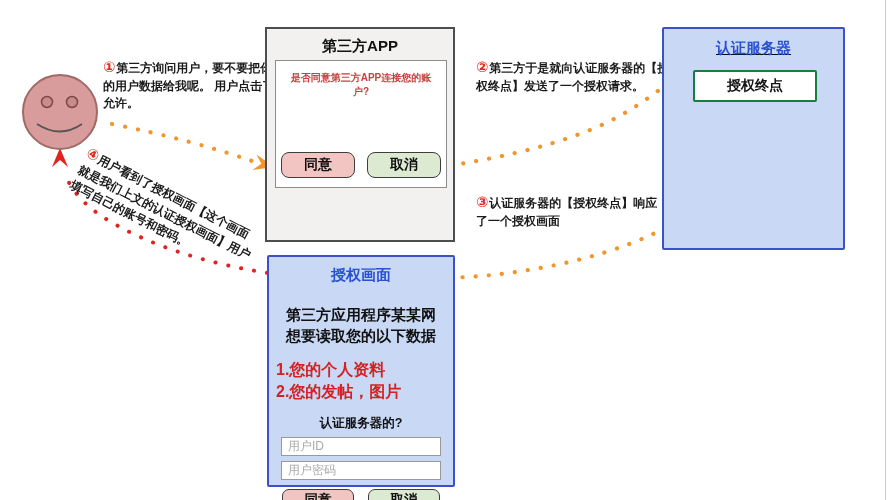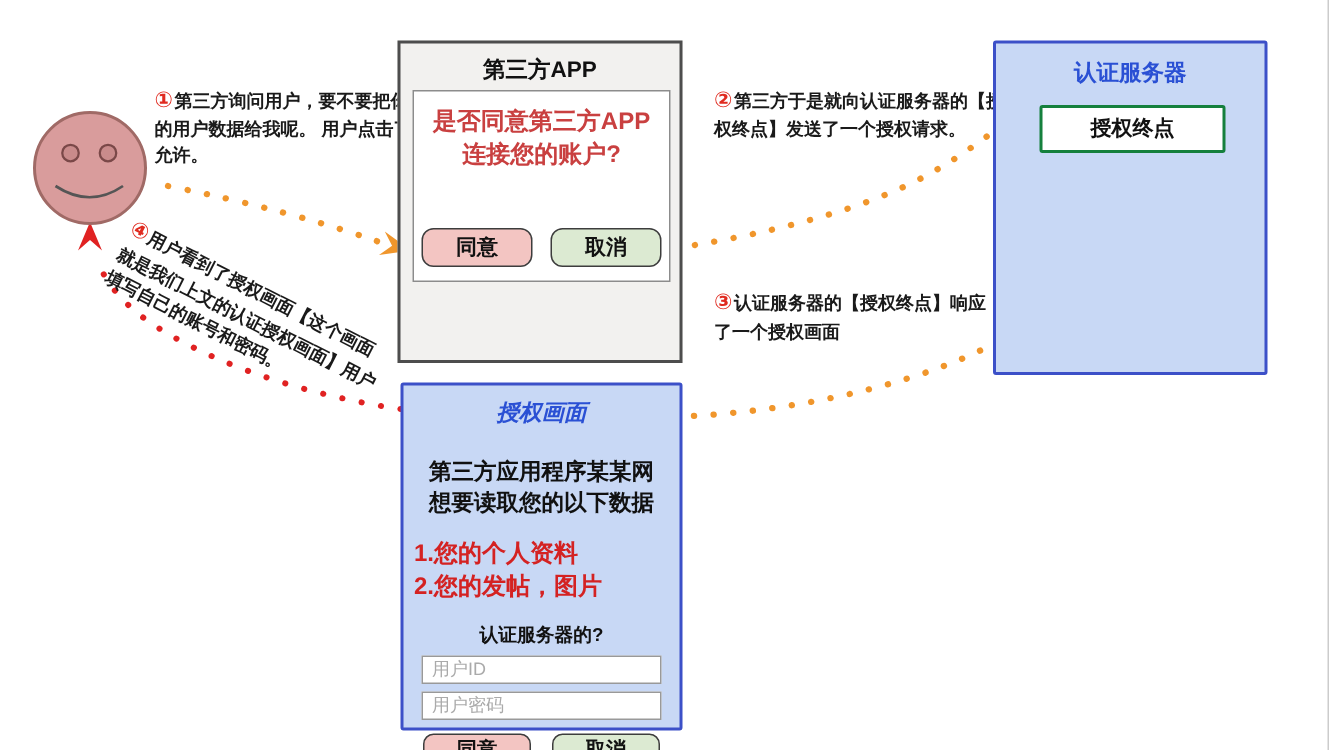--- a/index.html
+++ b/index.html
@@ -18,34 +18,34 @@
   .note .num { color:#e02b20; font-size:14.5px; font-weight:bold; margin-right:1px; }
   .note-1 { left:103px; top:57px; width:172px; }
   .note-2 { left:476px; top:57px; width:198px; }
   .note-3 { left:476px; top:192px; width:192px; }
   .note-4 { left:92px; top:143px; width:192px; transform:rotate(27deg); transform-origin:0 0; }
 
   
   .app-box { position:absolute; left:265px; top:27px; width:190px; height:215px; background:#f2f1ef; border:2px solid #4d4d4d; }
   .app-title { margin-top:8px; text-align:center; font-size:15px; font-weight:bold; color:#111; }
   .app-dialog { position:absolute; left:8px; top:31px; width:172px; height:128px; background:#ffffff; border:1.5px solid #8c8c8c; }
-  .app-question { padding:10px 8px 0; text-align:center; font-size:16px; font-weight:bold; color:#c94040; line-height:1.35; }
+  .app-question { padding:10px 8px 0; text-align:center; font-size:10px; font-weight:bold; color:#c94040; line-height:1.35; }
   .btn-row { position:absolute; left:0; bottom:9px; width:100%; display:flex; justify-content:space-between; padding:0 5px; }
   .btn { width:74px; height:26px; border:1.5px solid #3d3d3d; border-radius:8px; font-size:14px; font-weight:bold; color:#111; display:flex; align-items:center; justify-content:center; cursor:pointer;text-align:center; }
   .btn-agree { background:#f3c5c2; }
   .btn-cancel { background:#dcead2; }
 
   
-  .server-box { position:absolute; left:662px; top:27px; width:183px; height:223px; background:#c8d8f5; border:2px solid #3c50c8; border-radius:2px; }
+  .server-box { position:absolute; left:662px; top:27px; width:183px; height:223px; background:#c8d8f5; border:2px solid #3c50c8; border-radius:2px;text-decoration:underline; }
   .server-title { margin-top:10px; text-align:center; font-size:15px; font-weight:bold; color:#2a50d4; }
   .endpoint-box { position:absolute; left:29px; top:41px; width:124px; height:32px; background:#ffffff; border:2px solid #15803d; border-radius:2px; display:flex; align-items:center; justify-content:center; font-size:14px; font-weight:bold; color:#111; }
 
   
   .auth-box { position:absolute; left:267px; top:255px; width:188px; height:232px; background:#c8d8f5; border:2px solid #3c50c8; border-radius:2px; }
-  .auth-title { margin-top:9px; text-align:center; font-size:15px; font-weight:bold; color:#2a50d4;font-style:italic; }
+  .auth-title { margin-top:9px; text-align:center; font-size:15px; font-weight:bold; color:#2a50d4; }
   .auth-desc { margin-top:19px; padding:0 10px; text-align:center; font-size:15px; font-weight:bold; color:#111; line-height:1.4; word-break:break-all; }
   .auth-scopes { margin-top:13px; padding-left:7px; font-size:16px; font-weight:bold; color:#d42222; line-height:1.4; }
   .auth-consent { margin-top:11px; text-align:center; font-size:12.5px; font-weight:bold; color:#111; }
   .auth-input { display:block; margin:5px 12px 0; width:calc(100% - 24px); height:19px; border:1px solid #999; background:#fff; font-size:12px; padding:4px 6px; color:#555; font-family:inherit; }
   .auth-input::placeholder { color:#aaa; }
   .auth-btn-row { margin-top:9px; display:flex; justify-content:space-between; padding:0 13px; }
   .btn-sm { width:72px; height:22px; font-size:13.5px; border-radius:7px; }
 </style>
 </head>
 <body>

